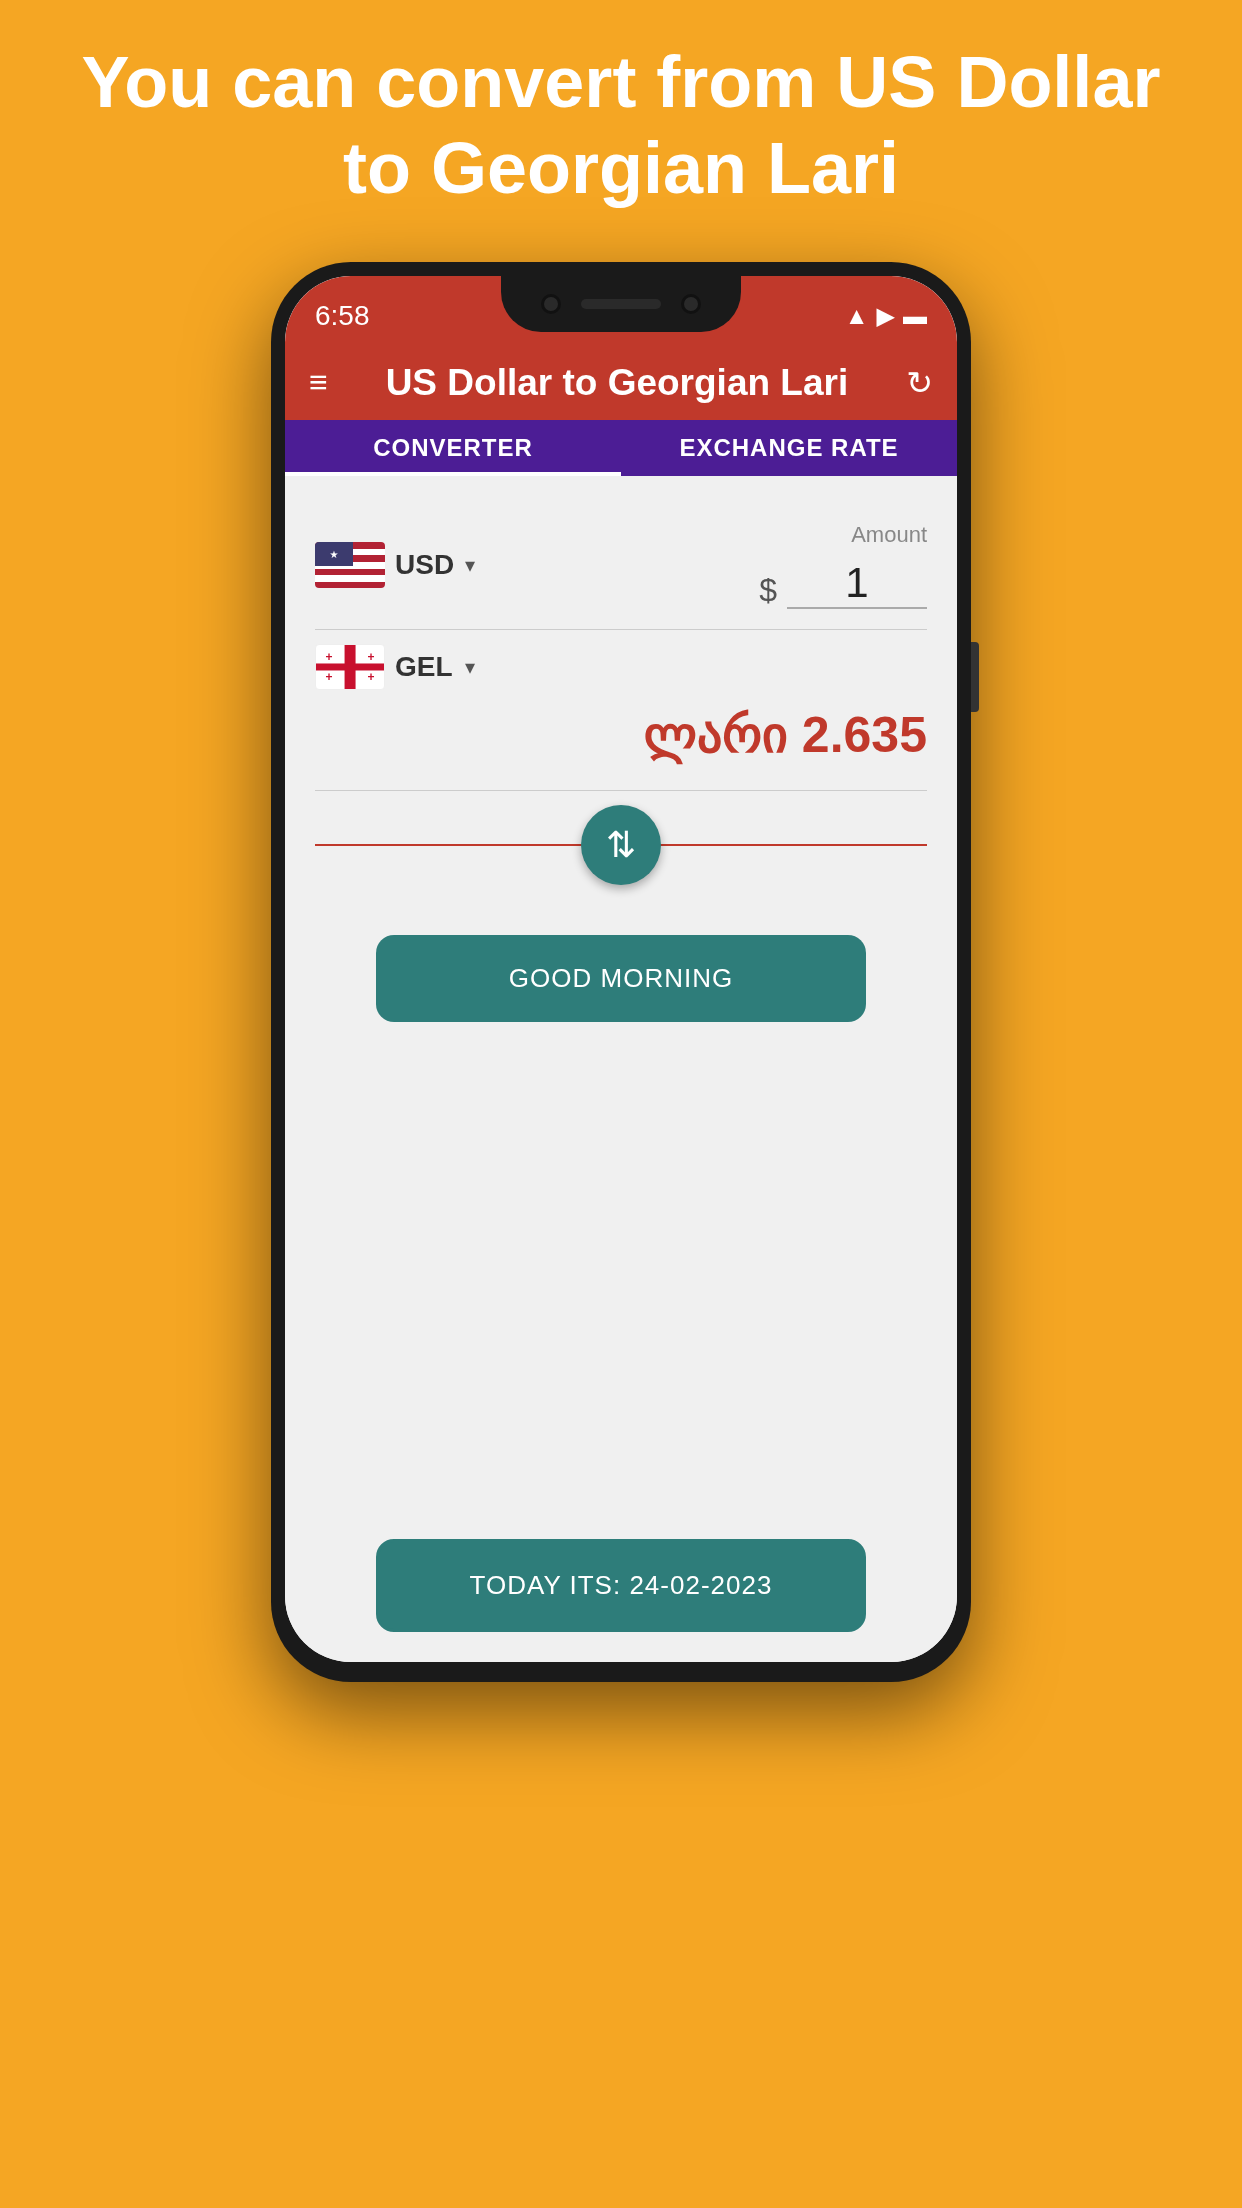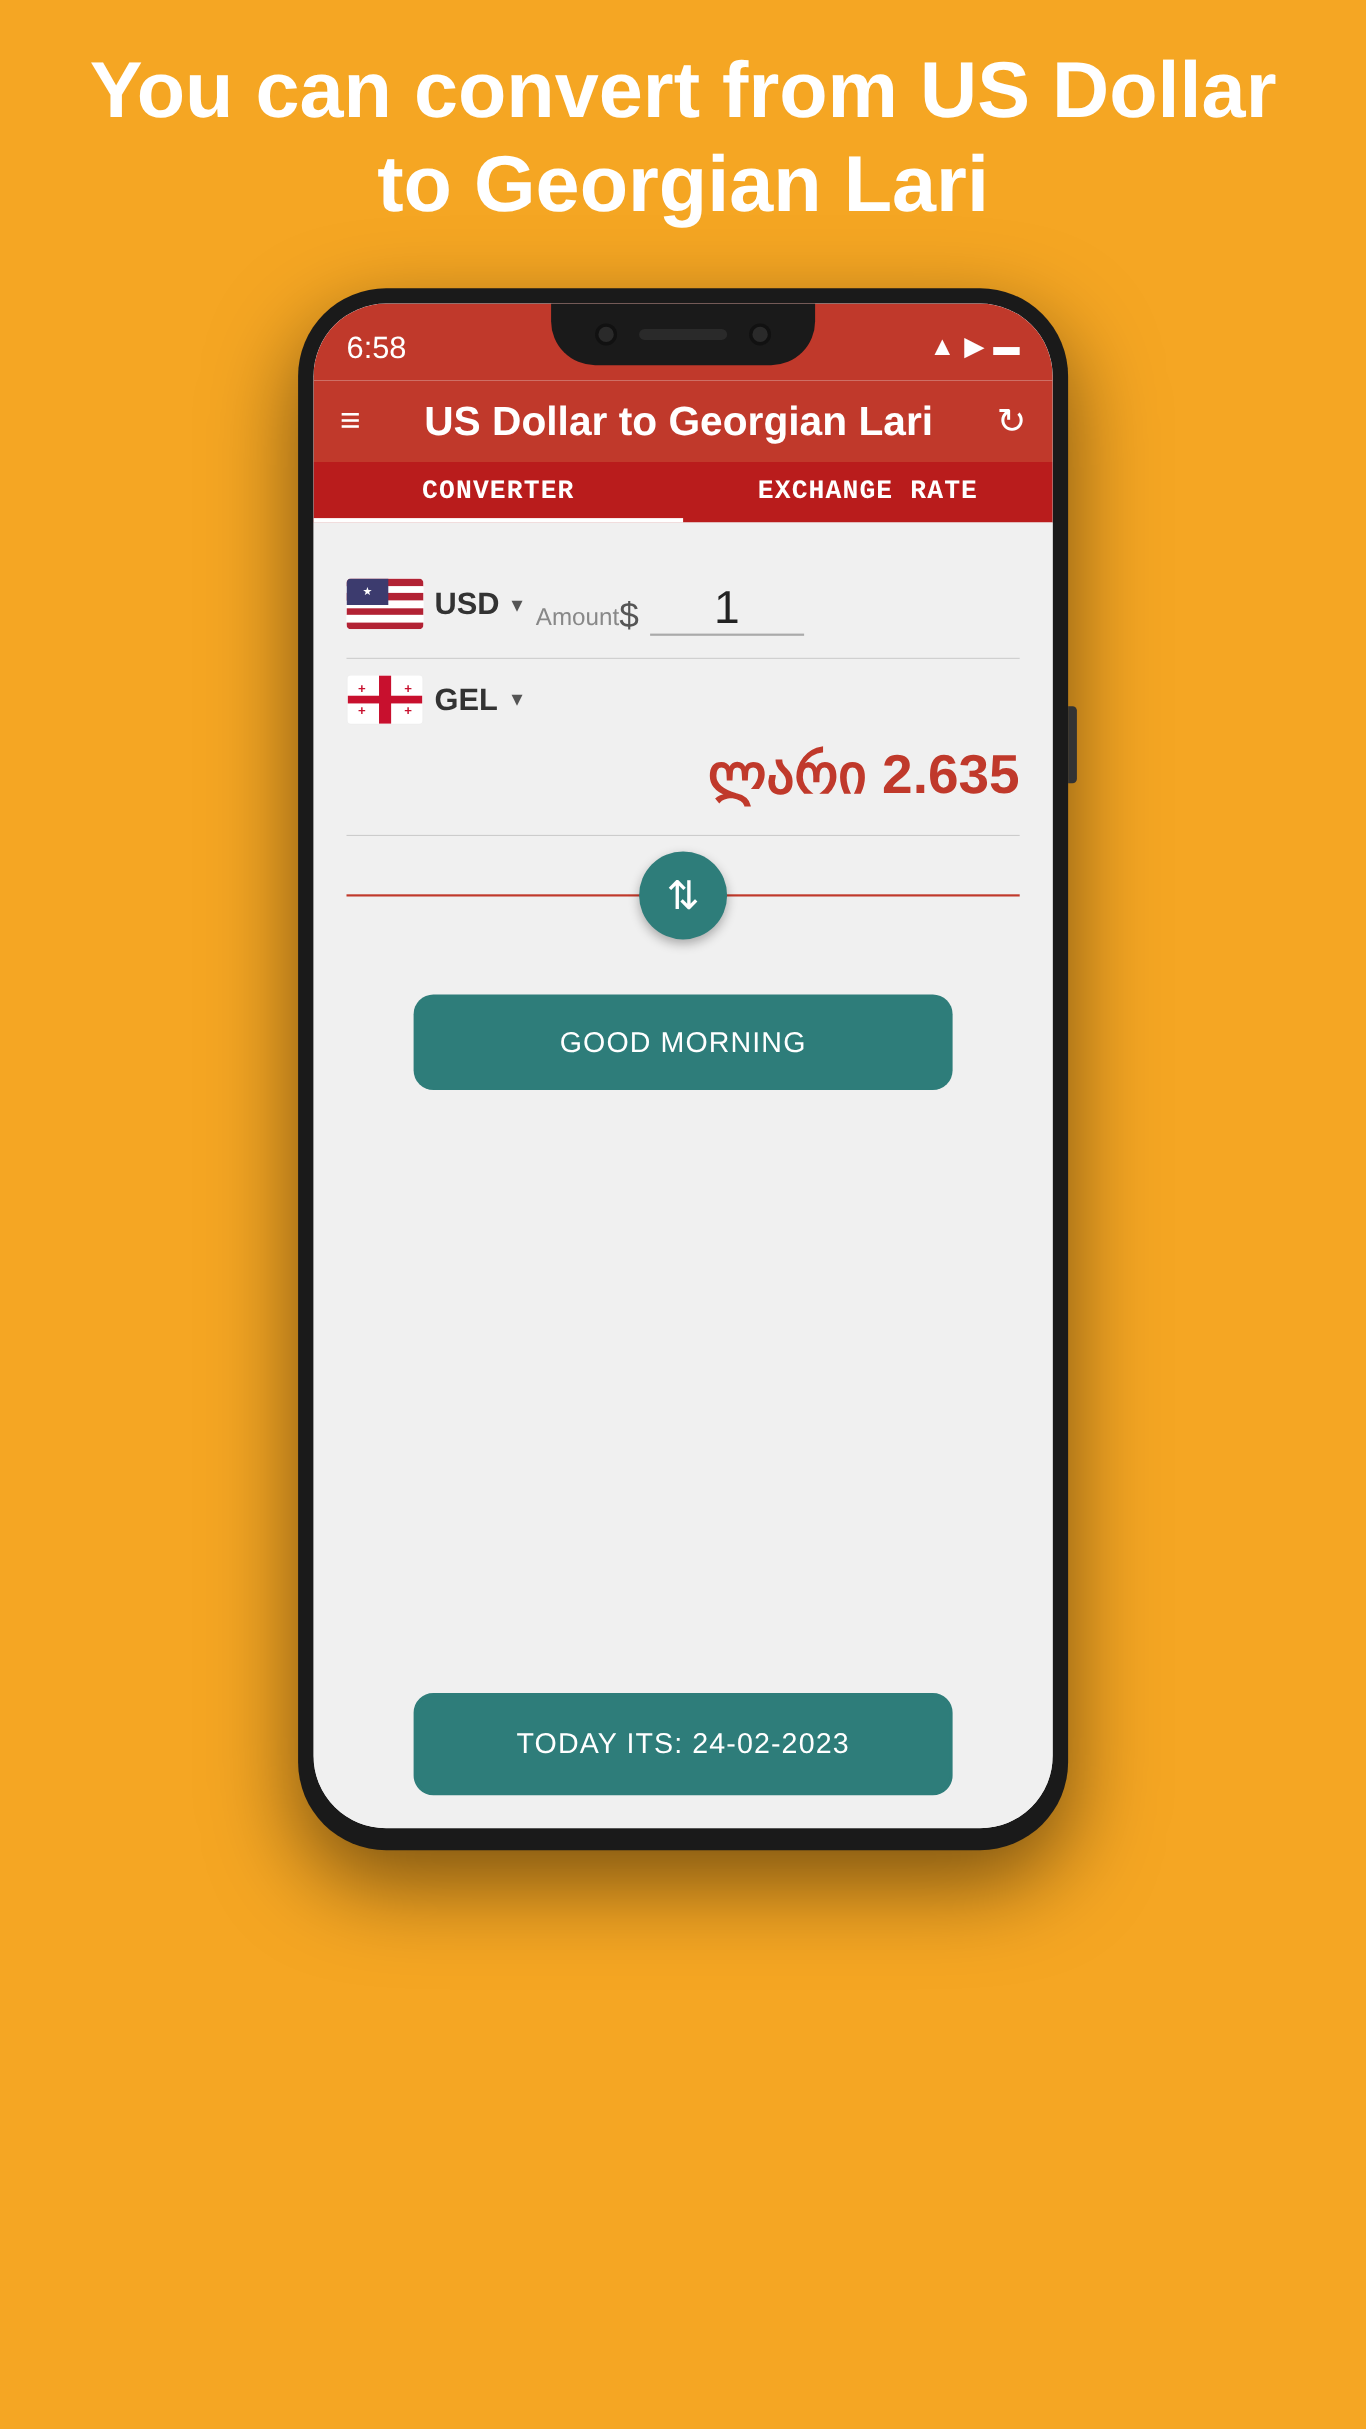--- a/index.html
+++ b/index.html
@@ -154,24 +154,23 @@
     }
 
     .refresh-icon {
       color: #fff;
       font-size: 32px;
       cursor: pointer;
     }
 
     
     .tabs {
-      background: #b91c1c;
-      width: 100%;
-      display: flex;
-      font-family: Liberation Mono, monospace;
+      background: #4c1d95;
+      width: 100%;
+      display: flex;
     }
 
     .tab {
       flex: 1;
       text-align: center;
       padding: 14px 0;
       color: #fff;
       font-size: 24px;
       font-weight: 600;
       letter-spacing: 1px;
@@ -416,20 +415,21 @@
 
     .currency-left {
       display: flex;
       align-items: center;
       gap: 10px;
     }
 
     .currency-right {
       flex: 1;
       display: flex;
+      flex-direction: column;
       align-items: flex-end;
     }
 
     .input-field {
       font-size: 42px;
       color: #222;
       border: none;
       border-bottom: 2px solid #aaa;
       background: transparent;
       text-align: center;

